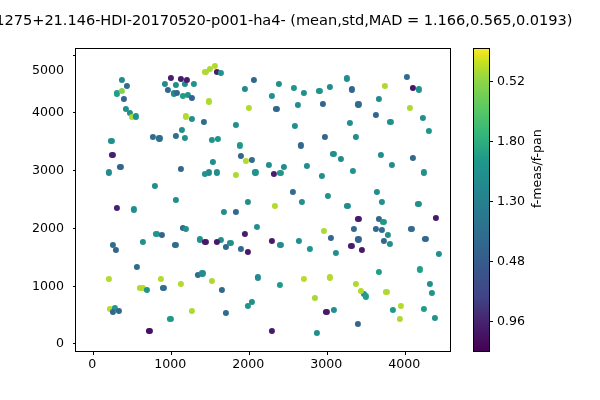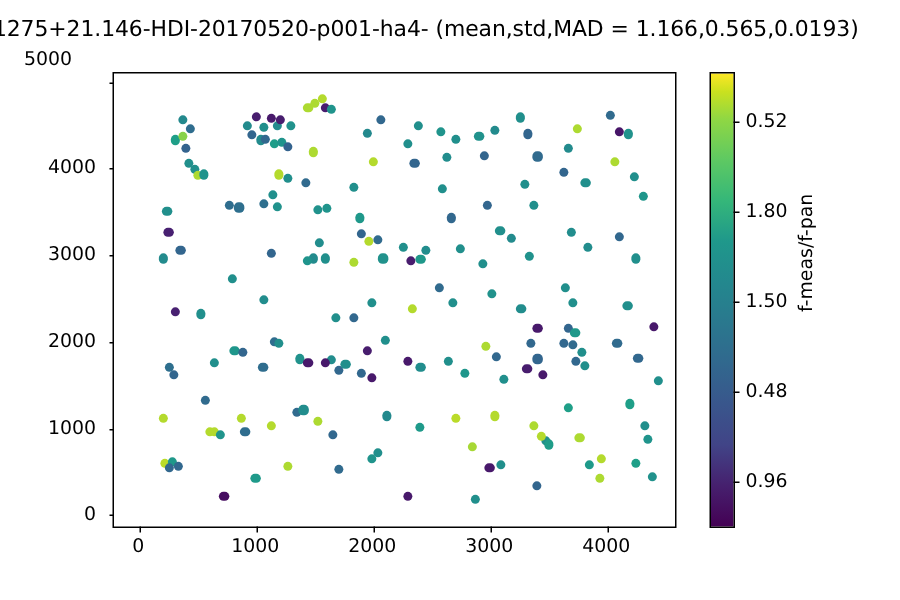--- a/index.html
+++ b/index.html
@@ -372,32 +372,32 @@
       <div class="ticklabel-x" style="left: 248.18px;">2000</div>
       <div class="ticklabel-x" style="left: 326.19px;">3000</div>
       <div class="ticklabel-x" style="left: 404.2px;">4000</div>
     </div>
   <div id="yticklabels">
       <div class="ticklabel-y" style="top: 342.19px;">0</div>
       <div class="ticklabel-y" style="top: 284.51px;">1000</div>
       <div class="ticklabel-y" style="top: 226.82px;">2000</div>
       <div class="ticklabel-y" style="top: 169.14px;">3000</div>
       <div class="ticklabel-y" style="top: 111.45px;">4000</div>
-      <div class="ticklabel-y" style="top: 39px; text-align: center;">5000</div>
+      <div class="ticklabel-y" style="top: 69px;">5000</div>
     </div>
 
   <div id="cbar">
       <div class="cbar-tick" style="top: 272.4px;"></div>
       <div class="cbar-tick" style="top: 212.2px;"></div>
       <div class="cbar-tick" style="top: 152px;"></div>
       <div class="cbar-tick" style="top: 91.8px;"></div>
       <div class="cbar-tick" style="top: 31.6px;"></div>
     </div>
   <div id="cbarticks">
       <div class="cbar-label" style="top: 320.4px;">0.96</div>
       <div class="cbar-label" style="top: 260.2px;">0.48</div>
-      <div class="cbar-label" style="top: 200px;">1.50</div>
+      <div class="cbar-label" style="top: 200px;">1.30</div>
       <div class="cbar-label" style="top: 139.8px;">1.80</div>
       <div class="cbar-label" style="top: 79.6px;">0.52</div>
     </div>
   <div id="cbar-axis-label" style="top: 207.5px;">f-meas/f-pan</div>
 
 </div>
 
 </body></html>

